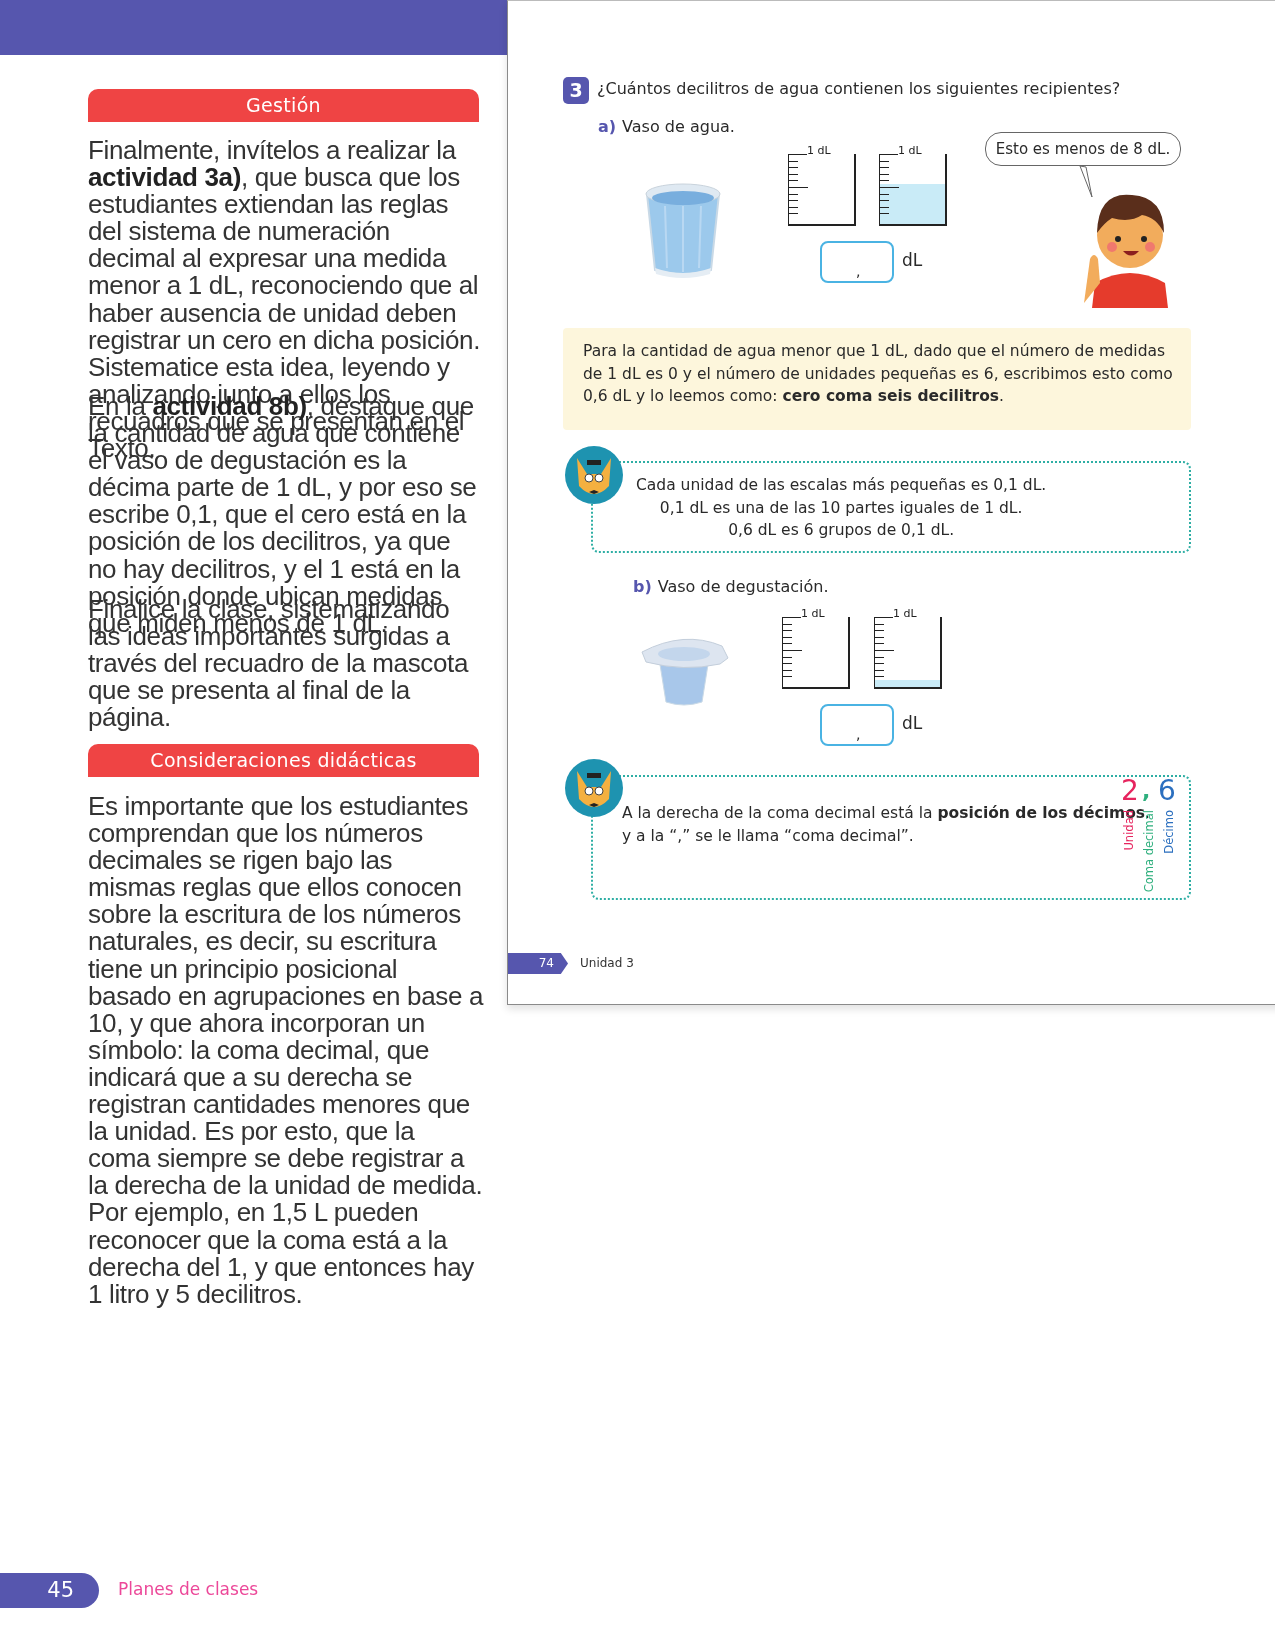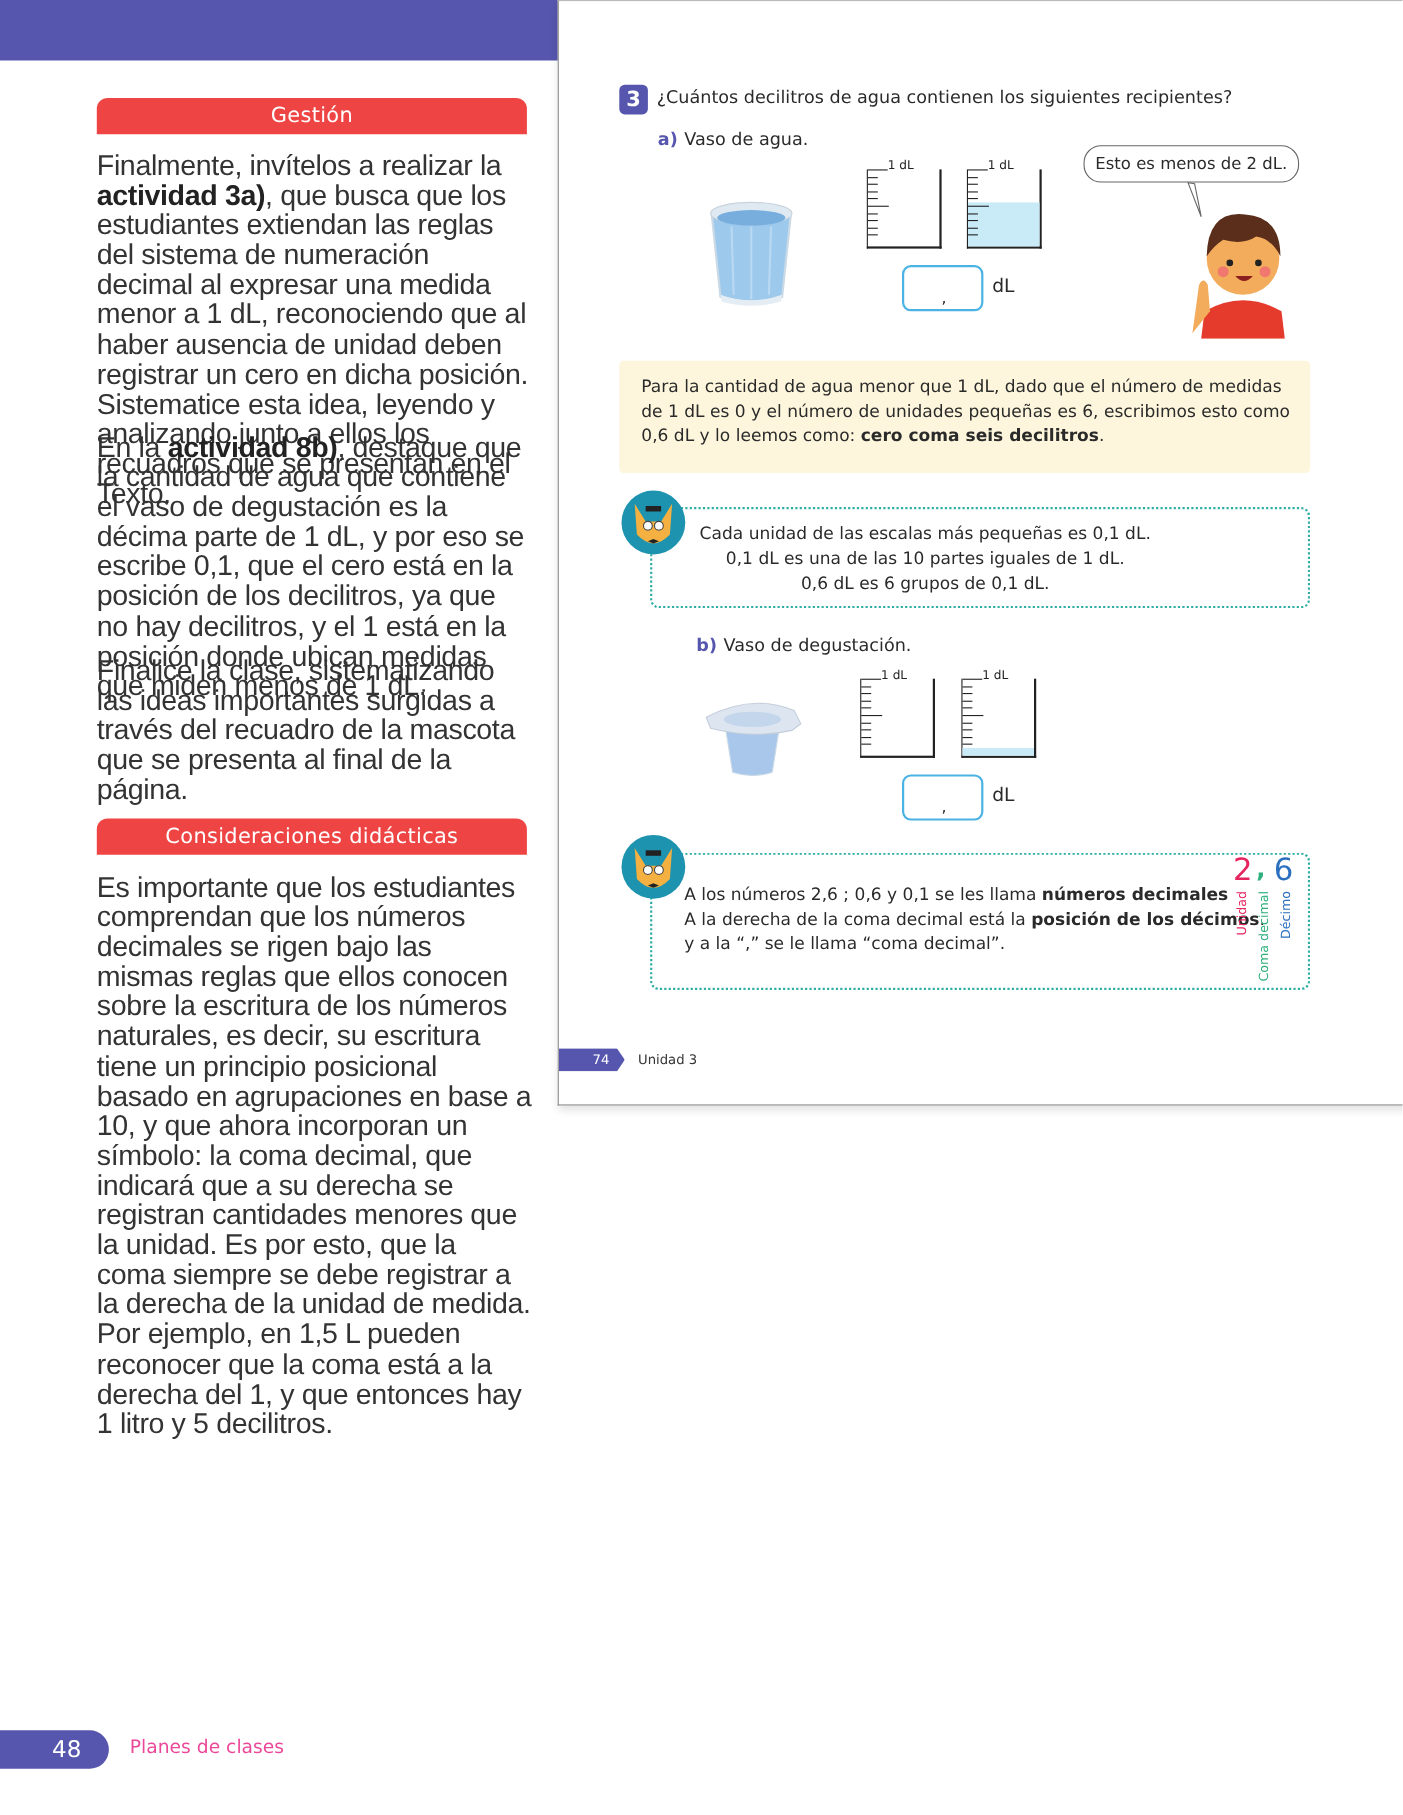--- a/index.html
+++ b/index.html
@@ -95,21 +95,21 @@
     <div class="tick" style="top: 46.2px;"></div>
     <div class="tick" style="top: 52.8px;"></div>
     <div class="tick" style="top: 59.4px;"></div>
   </div>
 
 <div class="ans-box" style="left:820px;top:241px;">
     <span class="comma">,</span>
   </div>
 <div class="unit" style="left:902px;top:250px;">dL</div>
 
-<div class="rp bubble">Esto es menos de 2 dL.</div>
+<div class="rp bubble">Esto es menos de 8 dL.</div>
 <svg style="position:absolute;left:1060px;top:163px;" width="120" height="145">
   <path d="M20 3 L32 34 L26 4 Z" fill="#fff" stroke="#666" stroke-width="1"></path>
   <path d="M35 120 Q70 100 105 120 L108 145 L32 145 Z" fill="#e53b2c"></path>
   <circle cx="70" cy="72" r="33" fill="#f2ac5c"></circle>
   <path d="M37 70 Q38 28 72 32 Q104 34 104 70 Q96 54 82 52 Q70 60 52 55 Q44 60 37 70 Z" fill="#5a2e1b"></path>
   <circle cx="58" cy="76" r="3" fill="#222"></circle>
     <circle cx="84" cy="76" r="3" fill="#222"></circle>
   <circle cx="52" cy="84" r="5" fill="#f0786e"></circle>
     <circle cx="90" cy="84" r="5" fill="#f0786e"></circle>
   <path d="M63 88 Q71 97 79 88 Z" fill="#8b1e1e"></path>
@@ -181,31 +181,30 @@
 <div class="mascot" style="left:565px;top:759px;">
   <svg width="58" height="58">
       <path d="M12 12 L22 28 L36 28 L46 12 L44 40 Q29 56 14 40 Z" fill="#f4b040"></path>
       <rect x="22" y="14" width="14" height="5" fill="#222"></rect>
       <circle cx="24" cy="32" r="4" fill="#fff" stroke="#444"></circle>
       <circle cx="34" cy="32" r="4" fill="#fff" stroke="#444"></circle>
       <path d="M24 46 L29 44 L34 46 L29 48 Z" fill="#222"></path>
     </svg>
 </div>
 <div class="mtxt" style="left:622px;top:802px;">
-  <div><span>A los números 2,6 ; 0,6 y 0,1 se les llama </span><b>números decimales</b></div>
   <div><span>A la derecha de la coma decimal está la </span><b>posición de los décimos</b><span>.</span></div>
   <div>y a la “,” se le llama “coma decimal”.</div>
 </div>
 
 <div class="decimal-demo">
   <span id="d-unit" style="position: absolute; left: 3px; top: -4px; font-size: 28px; color: rgb(230, 36, 94);">2</span>
   <span id="d-comma" style="position: absolute; left: 24px; top: 0px; font-size: 22px; font-weight: bold; color: rgb(46, 175, 125);">,</span>
   <span id="d-tenth" style="position: absolute; left: 40px; top: -4px; font-size: 28px; color: rgb(43, 111, 191);">6</span>
   <span id="l-unit" class="vert" style="left: 4px; top: 32px; color: rgb(230, 36, 94);">Unidad</span>
   <span id="l-comma" class="vert" style="left: 24px; top: 32px; color: rgb(46, 175, 125);">Coma decimal</span>
   <span id="l-tenth" class="vert" style="left: 44px; top: 32px; color: rgb(43, 111, 191);">Décimo</span>
 </div>
 
 <div class="foot-tab">74</div>
 <div class="foot-unit">Unidad 3</div>
 
-<div class="bottom-tab">48</div>
+<div class="bottom-tab">45</div>
 <div class="bottom-label">Planes de clases</div>
 
 </body></html>

